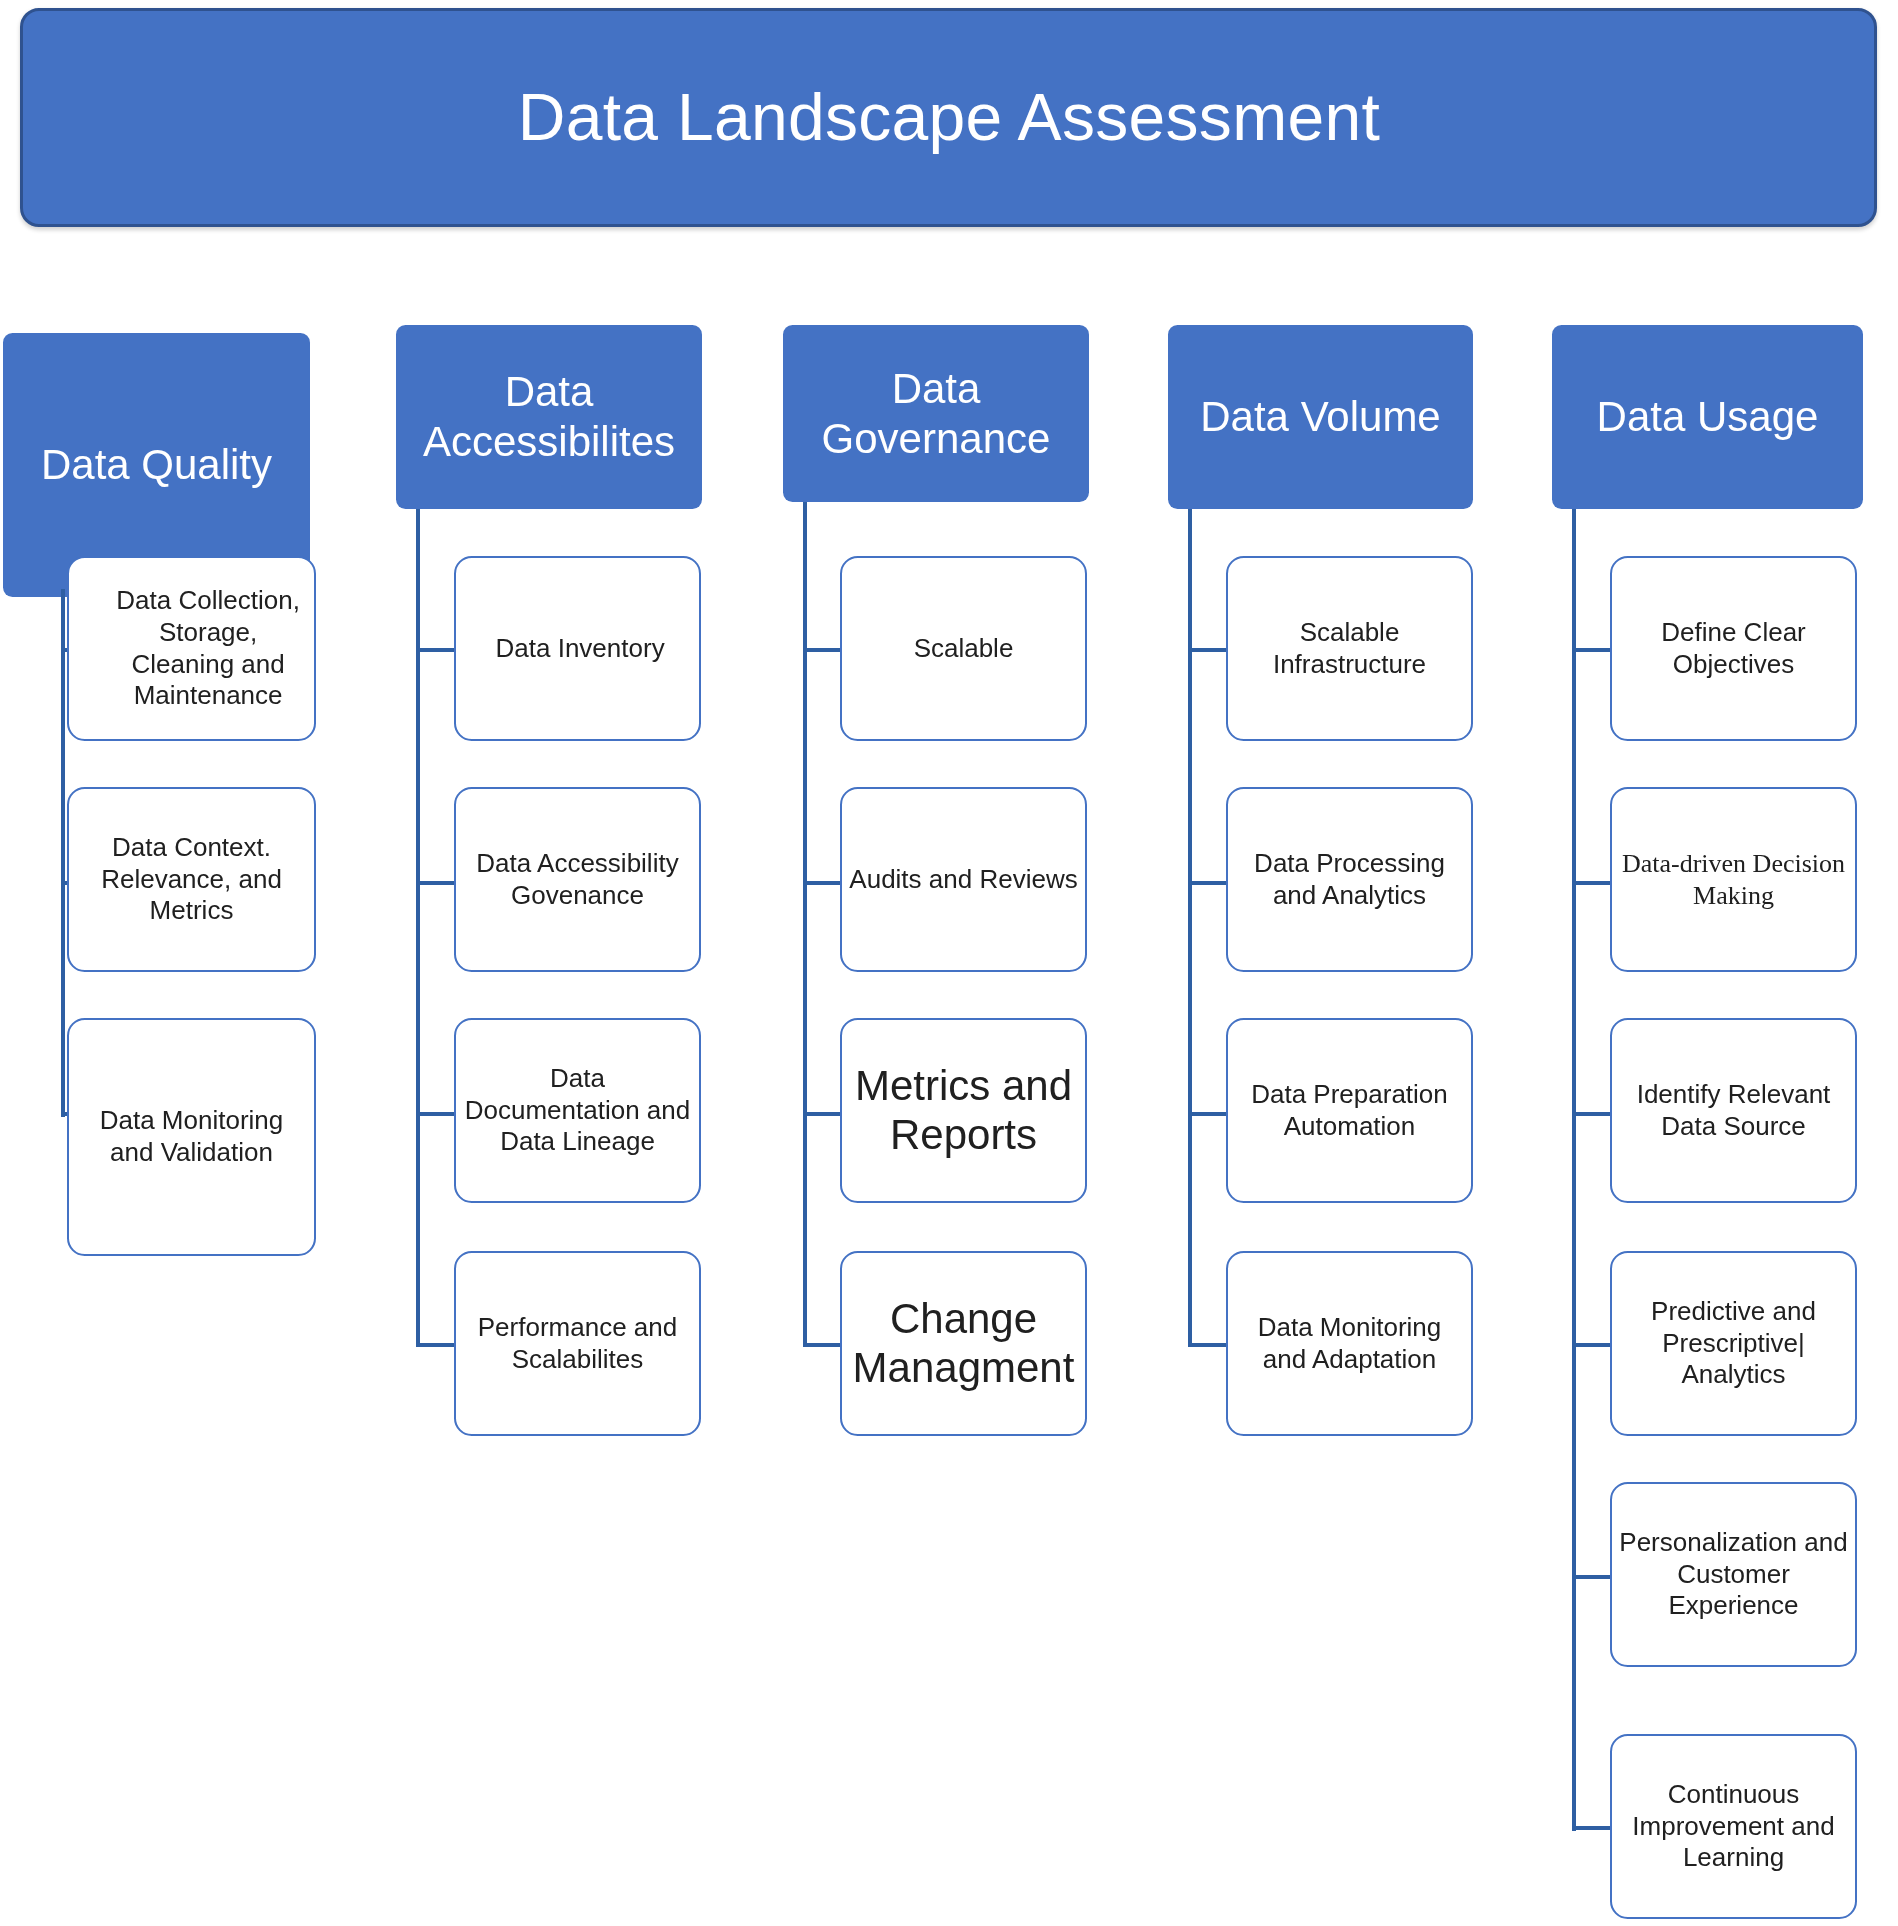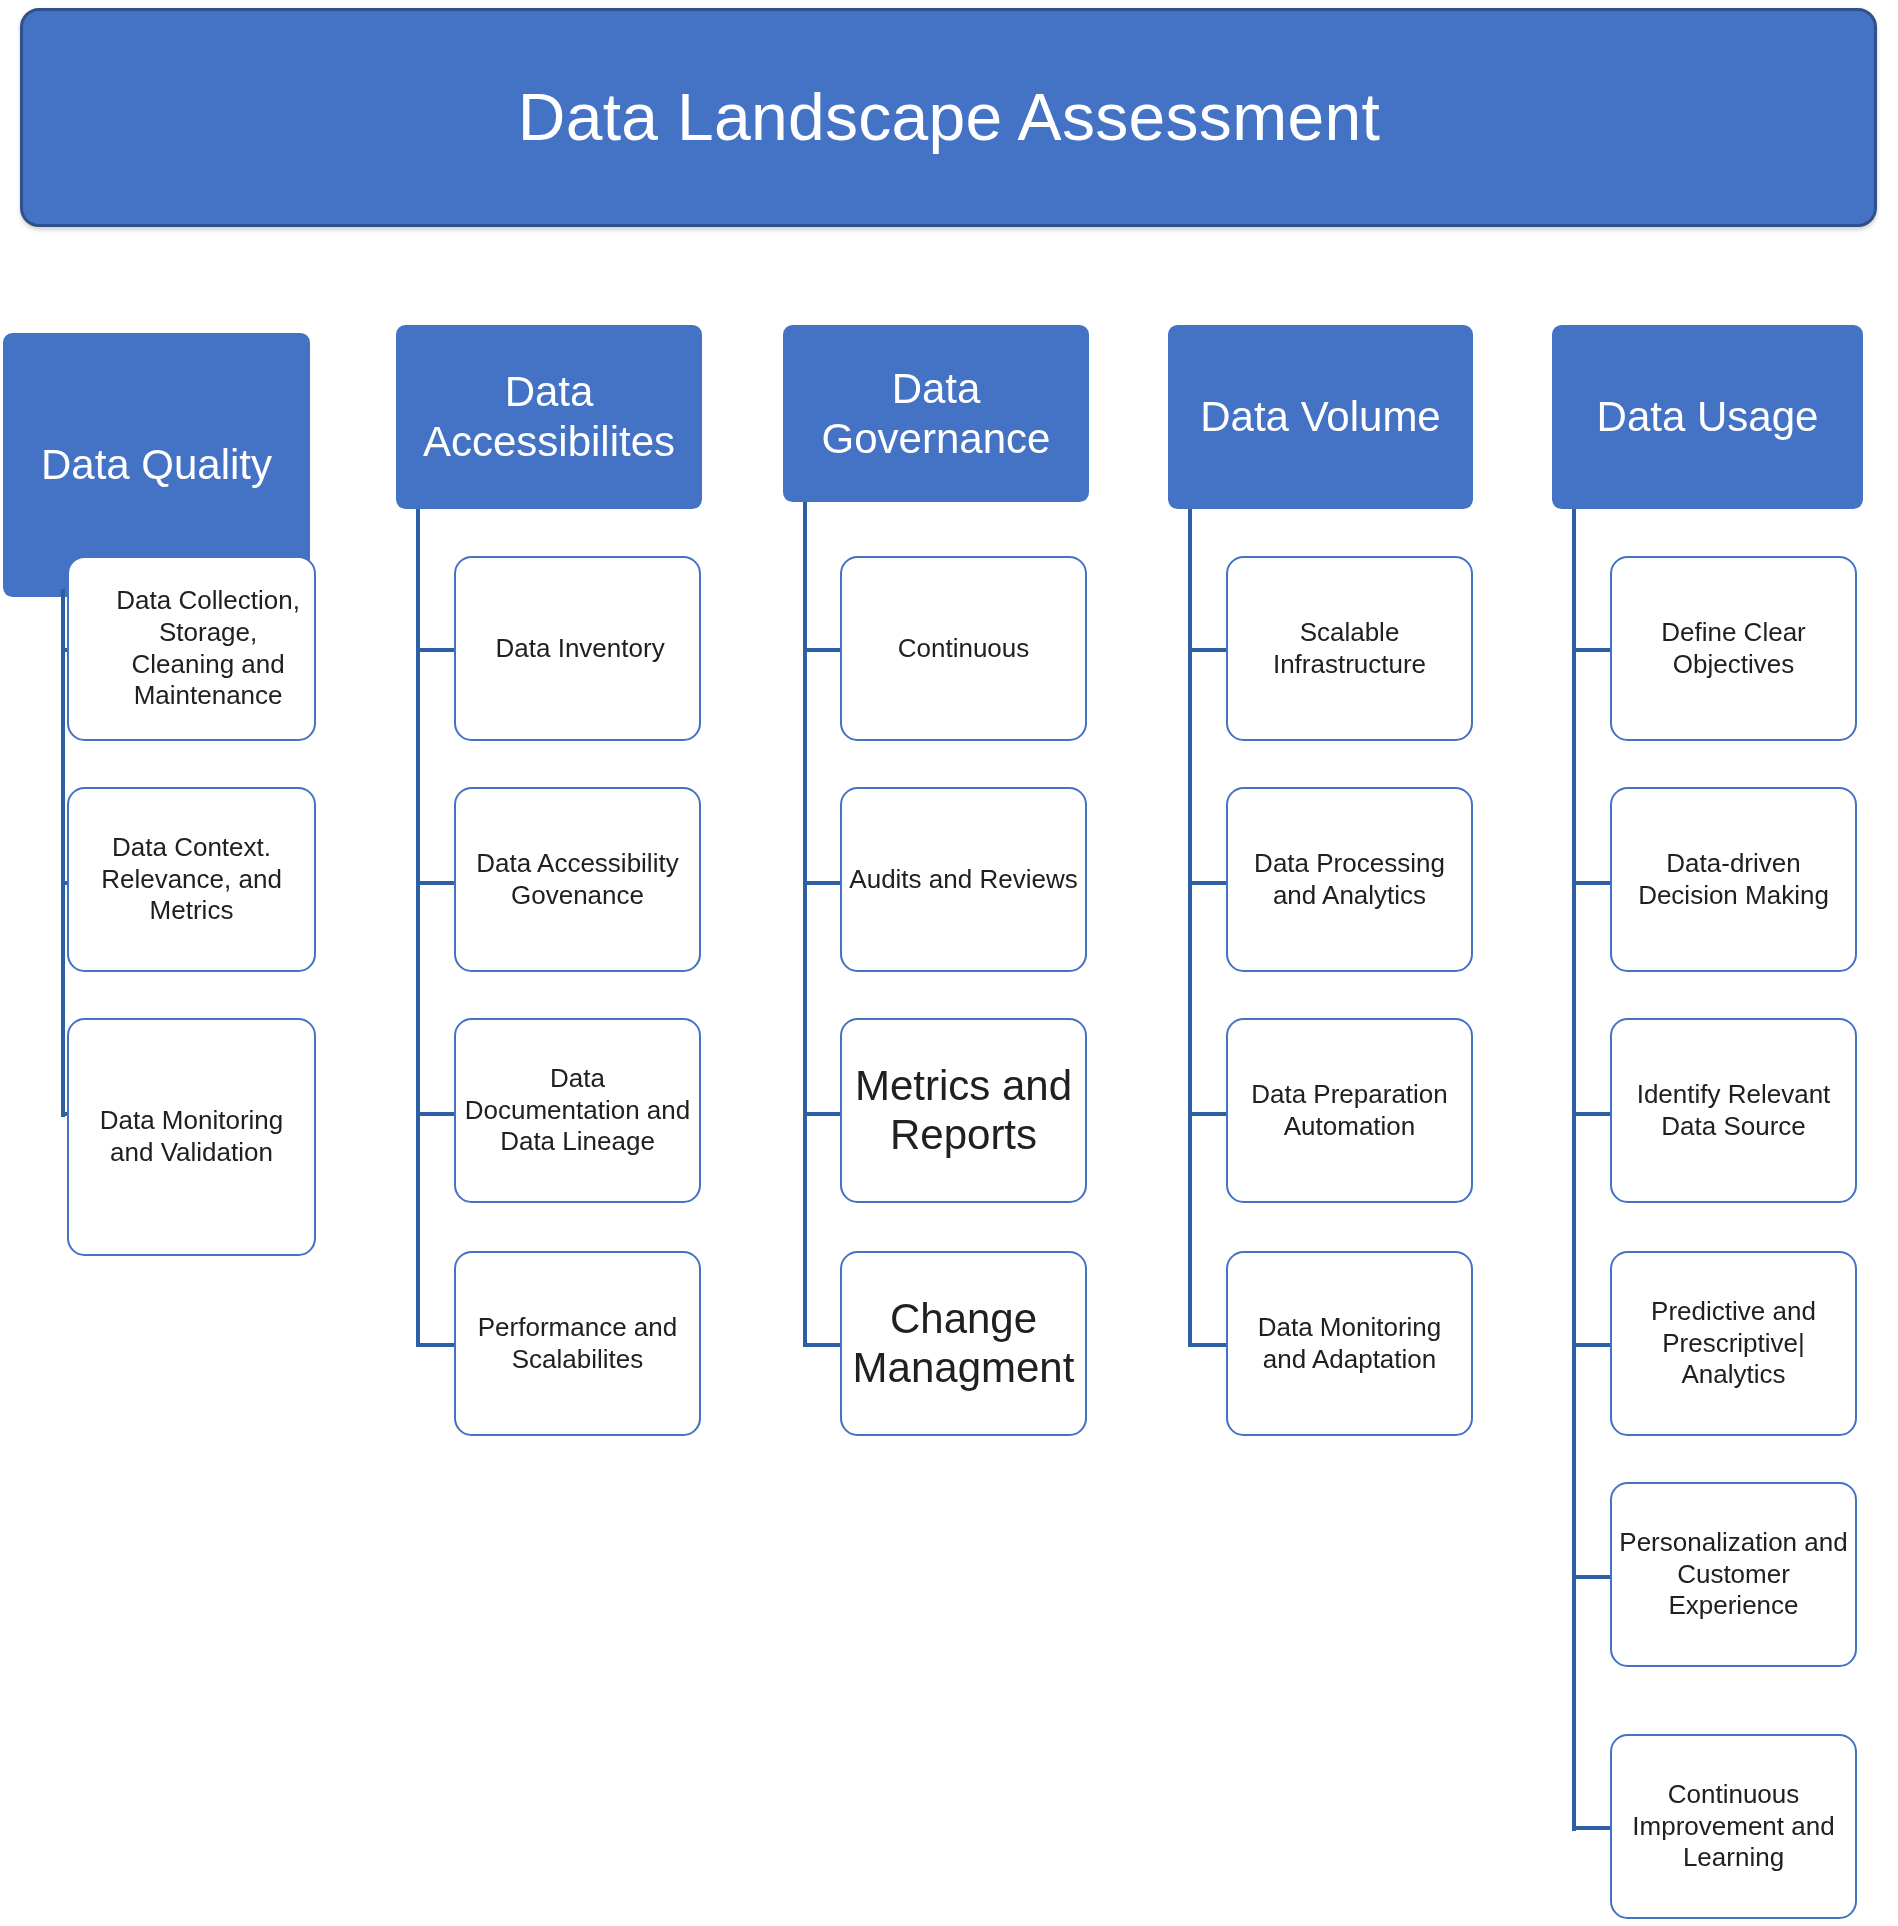--- a/index.html
+++ b/index.html
@@ -148,21 +148,21 @@
     <span>Performance and Scalabilites</span>
   </div>
 
   <div class="col-header" style="left:783px; top:325px; width:306px; height:177px;">
     <span>Data Governance</span>
   </div>
   <div class="trunk" style="left:803px; top:502px; height:843px;"></div>
 
   <div class="stub" style="left:803px; top:648px; width:78px;"></div>
   <div class="node" style="left:840px; top:556px; width:247px; height:185px;">
-    <span>Continuous</span>
+    <span>Scalable</span>
   </div>
 
   <div class="stub" style="left:803px; top:881px; width:78px;"></div>
   <div class="node" style="left:840px; top:787px; width:247px; height:185px;">
     <span>Audits and Reviews</span>
   </div>
 
   <div class="stub" style="left:803px; top:1112px; width:78px;"></div>
   <div class="node big" style="left:840px; top:1018px; width:247px; height:185px;">
     <span>Metrics and Reports</span>
@@ -202,21 +202,21 @@
     <span>Data Usage</span>
   </div>
   <div class="trunk" style="left:1572px; top:509px; height:1322px;"></div>
 
   <div class="stub" style="left:1572px; top:648px; width:78px;"></div>
   <div class="node" style="left:1610px; top:556px; width:247px; height:185px;">
     <span>Define Clear Objectives</span>
   </div>
 
   <div class="stub" style="left:1572px; top:881px; width:78px;"></div>
-  <div class="node" style="left:1610px; top:787px; width:247px; height:185px;">
+  <div class="node" style="left:1610px; top:787px; width:247px; height:185px;font-family:Liberation Serif, serif;">
     <span>Data-driven Decision Making</span>
   </div>
 
   <div class="stub" style="left:1572px; top:1112px; width:78px;"></div>
   <div class="node" style="left:1610px; top:1018px; width:247px; height:185px;">
     <span>Identify Relevant Data Source</span>
   </div>
 
   <div class="stub" style="left:1572px; top:1343px; width:78px;"></div>
   <div class="node" style="left:1610px; top:1251px; width:247px; height:185px;">

